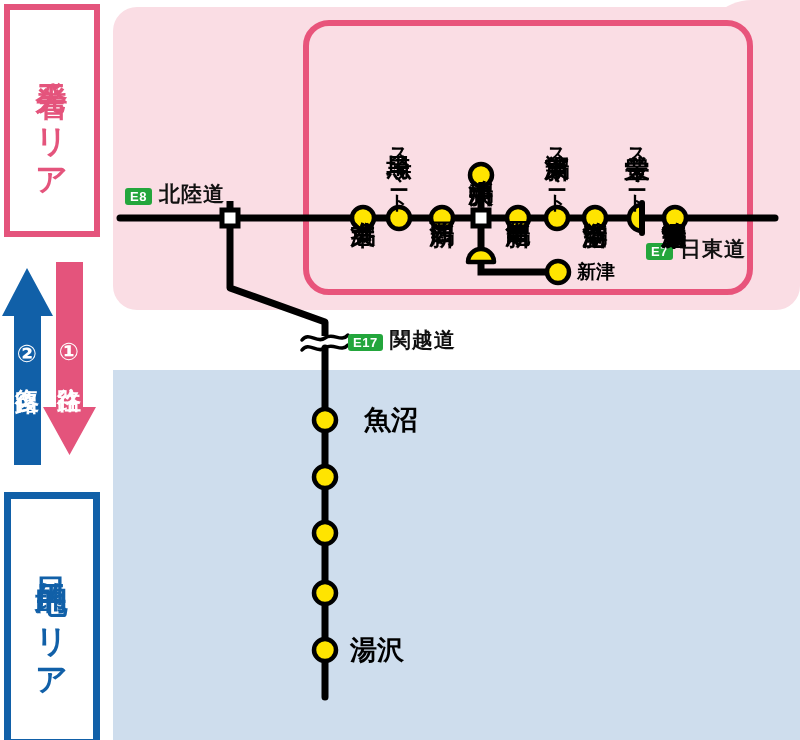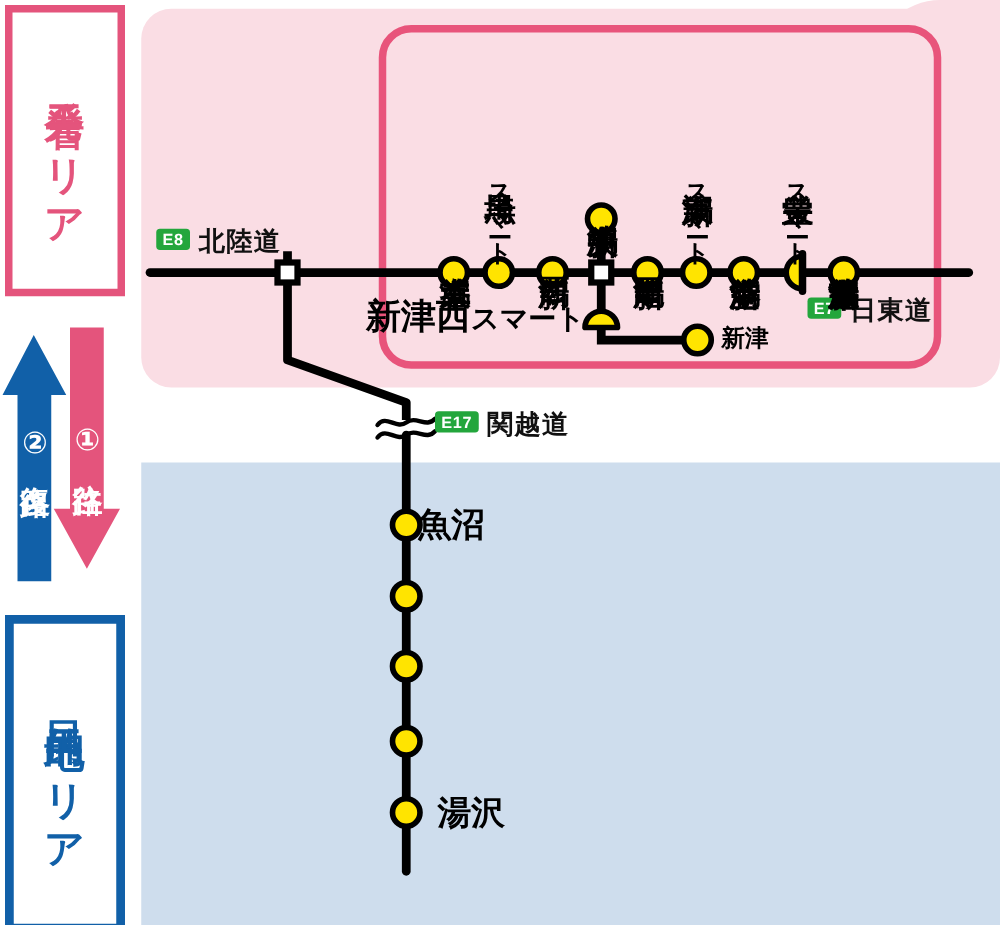--- a/index.html
+++ b/index.html
@@ -27,21 +27,21 @@
     font-size:24px;letter-spacing:2px;line-height:1;white-space:nowrap;}
   
   .top-label{position:absolute;bottom:538px;writing-mode:vertical-rl;
     font-size:25px;line-height:1.02;white-space:nowrap;}
   .top-label.raised{bottom:580px;}
   .top-label .kana{font-size:0.78em;}
   .h-label{position:absolute;font-size:27px;line-height:32px;white-space:nowrap;}
   .h-label .kana{font-size:0.8em;}
   .h-label.right-anchor{text-align:right;}
   
-  .road-row{position:absolute;display:flex;align-items:flex-start;gap:7px;}
+  .road-row{position:absolute;display:flex;align-items:flex-end;gap:7px;}
   .road-badge{background:#23a63c;color:#fff;font-size:13px;font-weight:bold;
     padding:1px 5px;border-radius:3px;line-height:15px;letter-spacing:0.5px;}
   .road-name{font-size:21px;font-weight:bold;color:#111;line-height:22px;letter-spacing:1px;}
   svg.overlay{position:absolute;left:0;top:0;pointer-events:none;}
 </style>
 </head>
 <body>
 
 <div class="stage">
 
@@ -127,19 +127,18 @@
   <div class="top-label" style="left:350px"><span>巻潟東</span><span class="kana"></span></div>
   <div class="top-label" style="left:386px"><span>黒埼</span><span class="kana">スマート</span></div>
   <div class="top-label" style="left:429px"><span>新潟西</span><span class="kana"></span></div>
   <div class="top-label raised" style="left:468px"><span>新潟中央</span><span class="kana"></span></div>
   <div class="top-label" style="left:505px"><span>新潟亀田</span><span class="kana"></span></div>
   <div class="top-label" style="left:544px"><span>新潟東</span><span class="kana">スマート</span></div>
   <div class="top-label" style="left:582px"><span>新潟空港</span><span class="kana"></span></div>
   <div class="top-label" style="left:624px"><span>豊栄</span><span class="kana">スマート</span></div>
   <div class="top-label" style="left:661px"><span>豊栄新潟東港</span><span class="kana"></span></div>
 
-  <div class="h-label right-anchor" style="right:332px;top:237px;font-size:28px"><span>新津西</span><span class="kana">スマート</span></div>
   <div class="h-label" style="left:577px;top:256px;font-size:19px"><span>新津</span><span class="kana"></span></div>
 
-  <div class="h-label" style="left:334px;top:404px"><span>魚沼</span><span class="kana"></span></div>
+  <div class="h-label" style="left:364px;top:404px"><span>魚沼</span><span class="kana"></span></div>
   <div class="h-label" style="left:350px;top:634px"><span>湯沢</span><span class="kana"></span></div>
 
 </div>
 
 </body></html>

